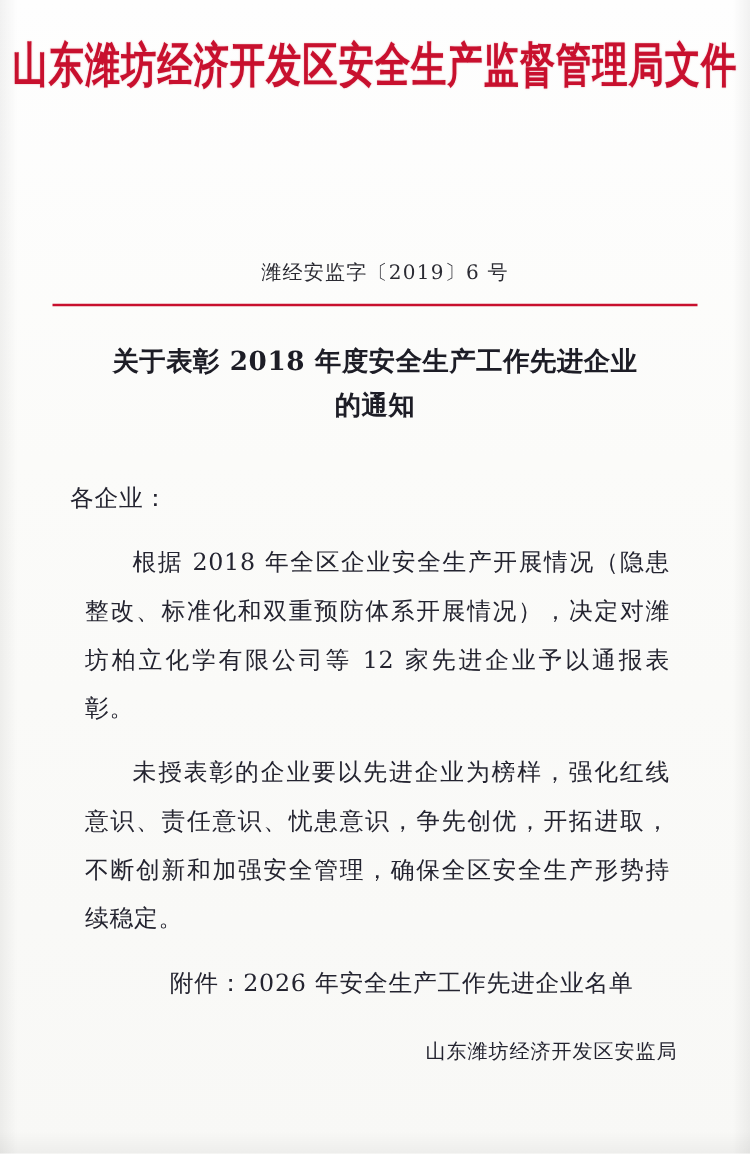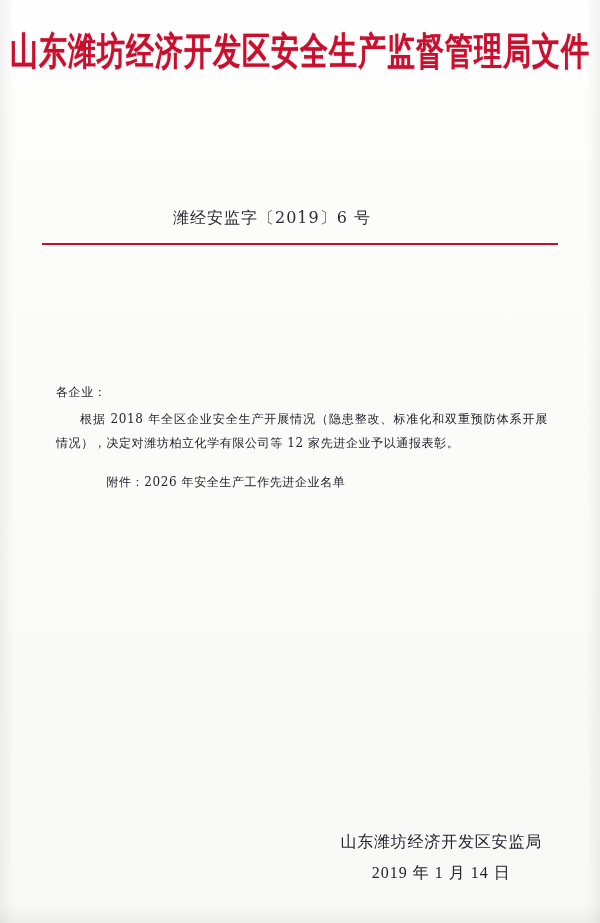--- a/index.html
+++ b/index.html
@@ -58,20 +58,21 @@
   .doc-number {
     position: absolute;
     top: 208px;
     left: 0;
     width: 544px;
     text-align: center;
     font-size: 16px;
     color: #2b2b33;
     font-family: "DejaVu Serif", serif;
     letter-spacing: 1px;
+    padding-left: 36px;
   }
 
   
   .red-rule {
     position: absolute;
     top: 243px;
     left: 42px;
     width: 516px;
     height: 2px;
     background: #c8102e;
@@ -92,30 +93,30 @@
     letter-spacing: 0.5px;
   }
 
   
   .body-block {
     position: absolute;
     top: 380px;
     left: 56px;
     width: 492px;
     font-family: "DejaVu Serif", serif;
-    font-size: 12px;
+    font-size: 19px;
     line-height: 2.05;
     color: #242430;
     letter-spacing: 0.6px;
   }
   .salutation {
     margin: 0 0 2px 0;
   }
   .para {
-    margin: 0;
+    margin: 12px;
     text-indent: 2em;
     text-align: justify;
   }
   .attachment {
     margin: 14px 0 0 0;
     text-indent: 4.2em;
   }
 
   
   .sign-block {
@@ -160,29 +161,33 @@
   <div class="page-inner">
 
     <div class="doc-header">
       <div class="doc-header-title">山东潍坊经济开发区安全生产监督管理局文件</div>
     </div>
 
     <div class="doc-number">潍经安监字〔2019〕6 号</div>
 
     <div class="red-rule"></div>
 
+    <div class="doc-title">
+      <div>关于表彰 2018 年度安全生产工作先进企业</div>
+      <div>的通知</div>
+    </div>
 
     <div class="body-block">
       <p class="salutation">各企业：</p>
       <p class="para">根据 2018 年全区企业安全生产开展情况（隐患整改、标准化和双重预防体系开展情况），决定对潍坊柏立化学有限公司等 12 家先进企业予以通报表彰。</p>
+      <p class="para">未授表彰的企业要以先进企业为榜样，强化红线意识、责任意识、忧患意识，争先创优，开拓进取，不断创新和加强安全管理，确保全区安全生产形势持续稳定。</p>
       <p class="attachment">附件：2026 年安全生产工作先进企业名单</p>
     </div>
 
     <div class="sign-block">
       <div>山东潍坊经济开发区安监局</div>
-      <div class="sign-date">2019 年 1 月 14 日</div>
     </div>
 
     <div class="edge-left"></div>
     <div class="edge-right"></div>
     <div class="edge-bottom"></div>
   </div>
 </div>
 
 </body></html>

